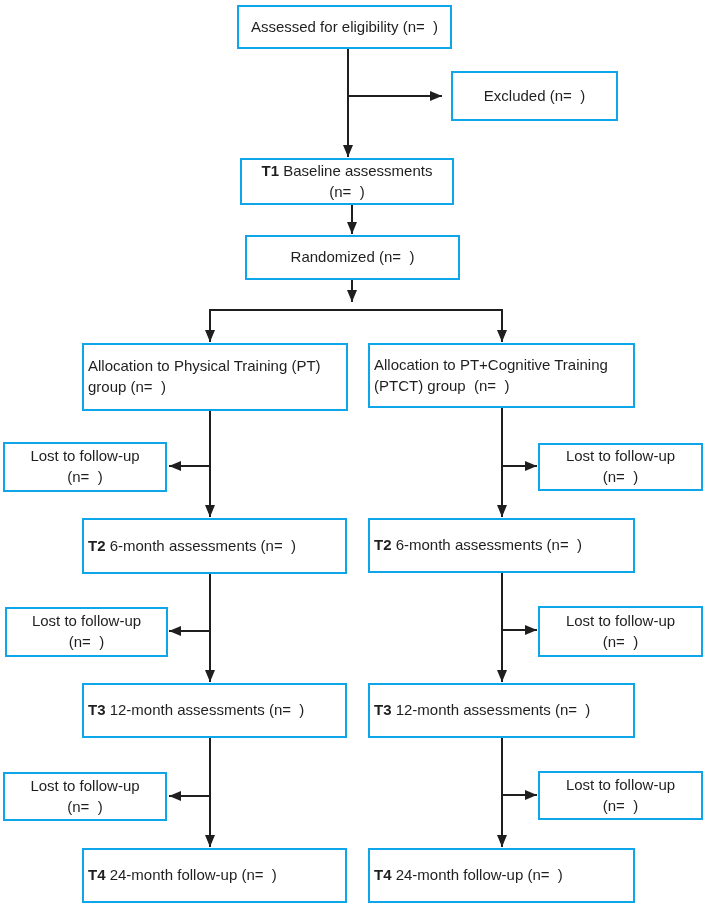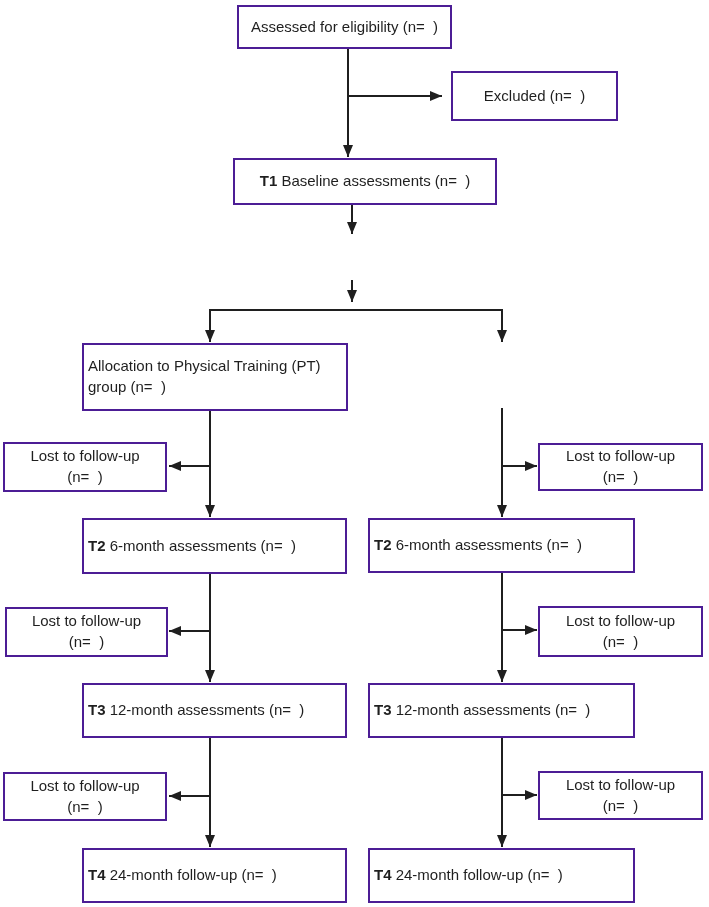--- a/index.html
+++ b/index.html
@@ -8,36 +8,36 @@
     width:709px;height:907px;
     background:#ffffff;
     font-family:"Liberation Sans","DejaVu Sans",sans-serif;
     color:#1f1f1f;
     overflow:hidden;
   }
   #arrows{position:absolute;left:0;top:0;width:709px;height:907px;}
   .box{
     position:absolute;
     box-sizing:border-box;
-    border:2px solid #4c1d95;
+    border:2px solid #0ea5e9;
     background:#ffffff;
     display:flex;
     align-items:center;
     font-size:15px;
     line-height:1.38;
     color:#1f1f1f;
   }
   .center{justify-content:center;text-align:center;}
   .leftalign{justify-content:flex-start;text-align:left;padding-left:4px;padding-right:8px;}
   .pre{white-space:pre-line;}
   .tlabel{font-weight:700;}
   
   .b-assessed {left:237px;top:5px;  width:215px;height:44px;}
   .b-excluded {left:443px;top:71px; width:167px;height:50px;margin-left:8px;}
-  .b-t1       {left:233px;top:158px;width:264px;height:47px;}
+  .b-t1       {left:240px;top:158px;width:214px;height:47px;}
   .b-random   {left:245px;top:235px;width:215px;height:45px;}
   .b-allocpt  {left:82px; top:343px;width:266px;height:68px;}
   .b-allocptct{left:368px;top:343px;width:267px;height:65px;}
   .b-lost-l1  {left:3px;  top:442px;width:164px;height:50px;}
   .b-lost-r1  {left:538px;top:443px;width:165px;height:48px;}
   .b-t2l      {left:82px; top:518px;width:265px;height:56px;}
   .b-t2r      {left:368px;top:518px;width:267px;height:55px;}
   .b-lost-l2  {left:5px;  top:607px;width:163px;height:50px;}
   .b-lost-r2  {left:538px;top:606px;width:165px;height:51px;}
   .b-t3l      {left:82px; top:683px;width:265px;height:55px;}
@@ -88,26 +88,33 @@
   </div>
 
   <div class="box b-excluded center">
     <span>Excluded (n=&nbsp;&nbsp;)</span>
   </div>
 
   <div class="box b-t1 center">
     <span><b class="tlabel">T1</b><span> Baseline assessments (n=&nbsp;&nbsp;)</span></span>
   </div>
 
+  <div class="box b-random center">
+    <span>Randomized (n=&nbsp;&nbsp;)</span>
+  </div>
 
   <div class="box b-allocpt leftalign">
     <span class="pre">Allocation to Physical Training (PT)
 group (n=&nbsp;&nbsp;)</span>
   </div>
 
+  <div class="box b-allocptct leftalign">
+    <span class="pre">Allocation to PT+Cognitive Training
+(PTCT) group&nbsp;&nbsp;(n=&nbsp;&nbsp;)</span>
+  </div>
 
   <div class="box b-lost-l1 center">
     <span class="pre">Lost to follow-up
 (n=&nbsp;&nbsp;)</span>
   </div>
 
   <div class="box b-lost-r1 center">
     <span class="pre">Lost to follow-up
 (n=&nbsp;&nbsp;)</span>
   </div>

